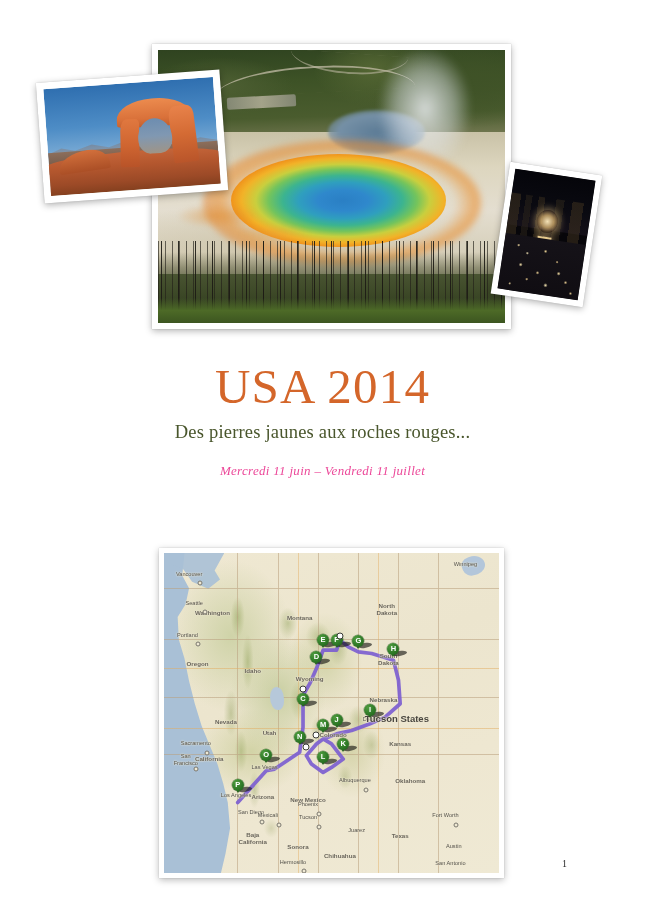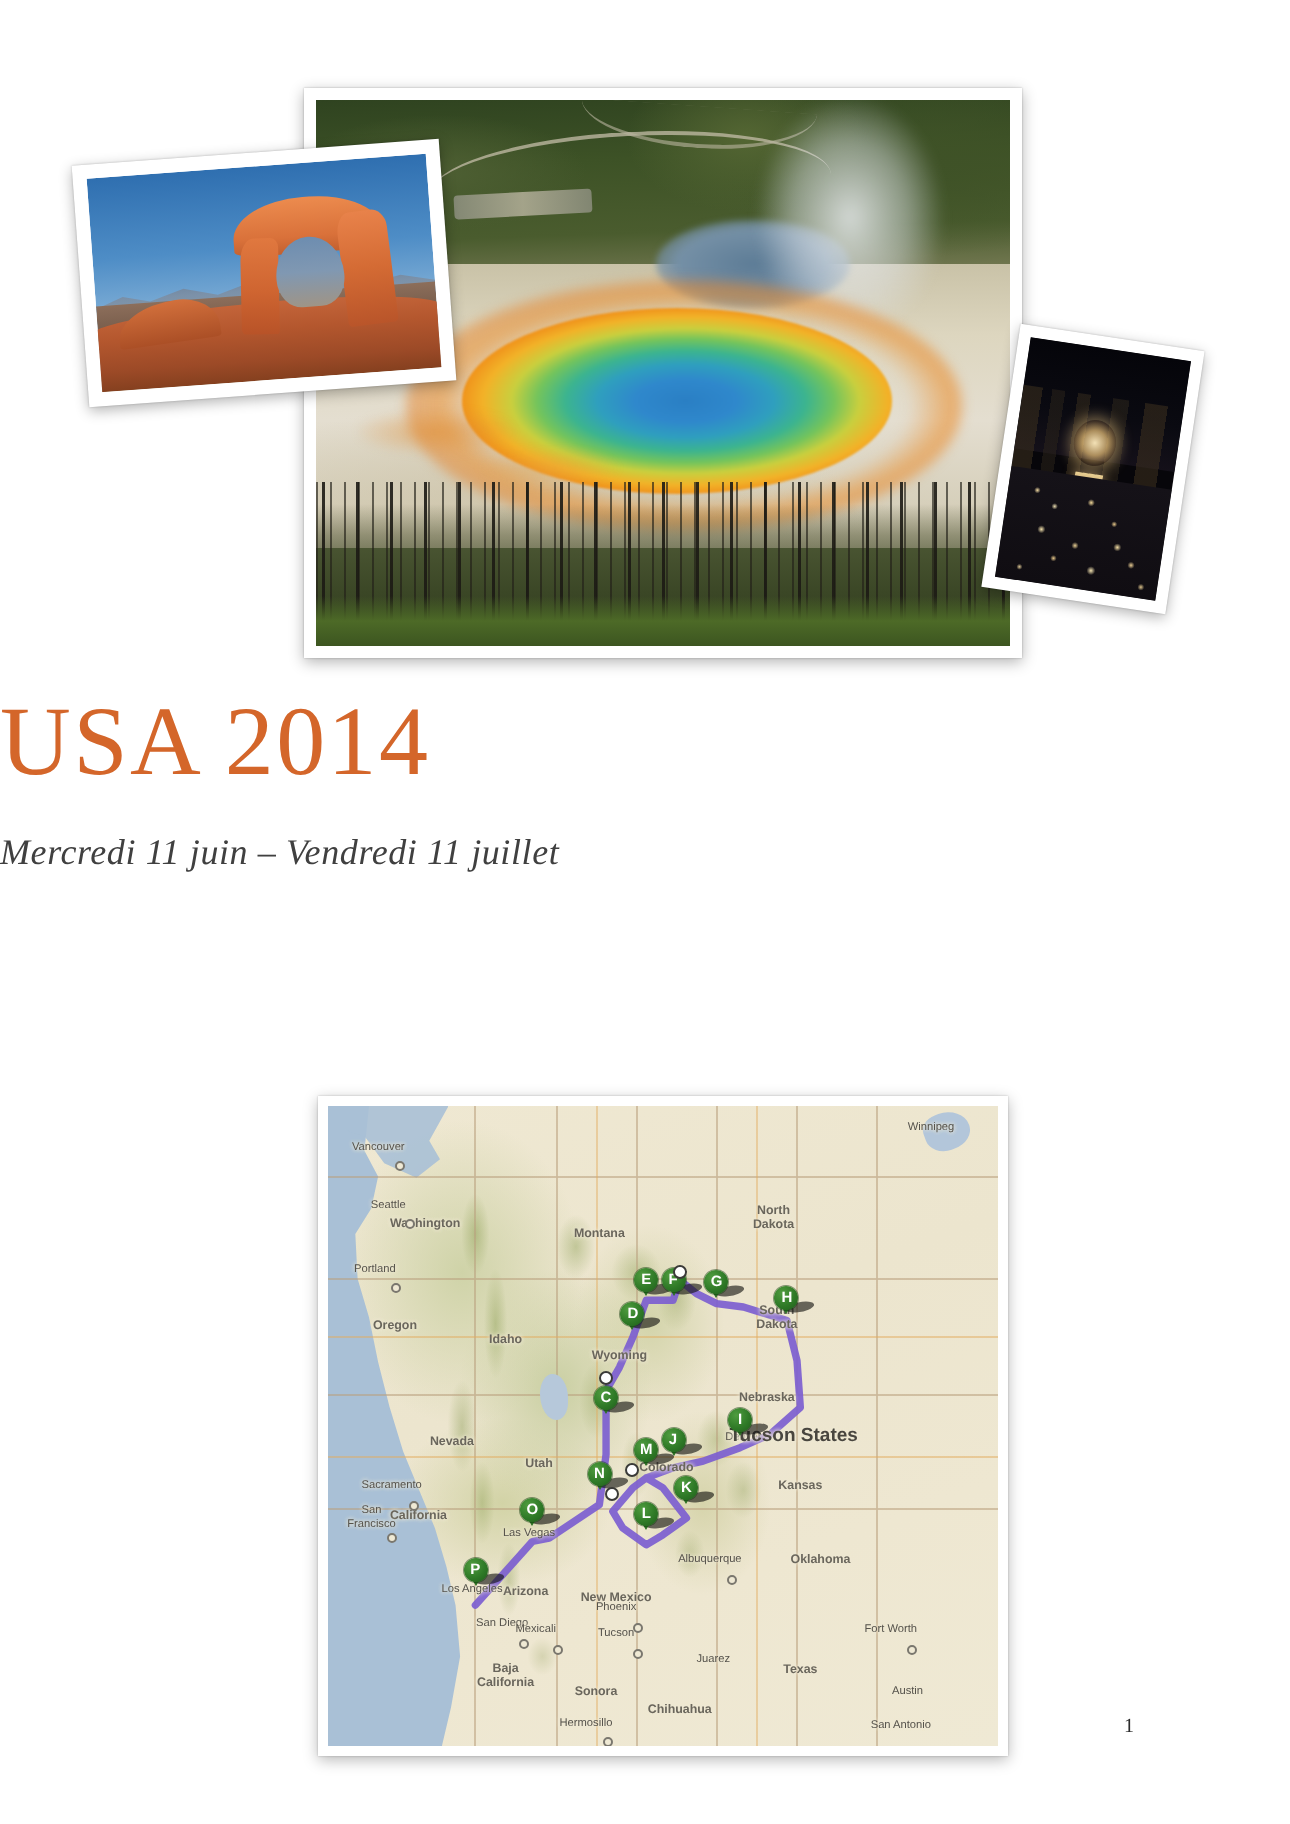--- a/index.html
+++ b/index.html
@@ -296,23 +296,23 @@
       radial-gradient(circle 2.2px at 58% 82%, rgba(255,238,185,0.95) 0%, rgba(255,238,185,0) 100%),
       radial-gradient(circle 1.8px at 82% 72%, rgba(255,224,160,0.9) 0%, rgba(255,224,160,0) 100%),
       radial-gradient(circle 1.5px at 14% 88%, rgba(255,230,170,0.85) 0%, rgba(255,230,170,0) 100%),
       radial-gradient(circle 1.7px at 90% 90%, rgba(255,226,160,0.85) 0%, rgba(255,226,160,0) 100%);
   }
 
   
   .title-block {
     position: absolute;
     left: 0;
-    top: 346px;
+    top: 362px;
     width: 645px;
-    text-align: left;
+    text-align: center;
   }
   #page-title {
     font-family: "Liberation Serif", serif;
     font-size: 49px;
     line-height: 1.02;
     color: #d4662a;
     letter-spacing: 1.2px;
     margin: 0;
     font-weight: normal;
   }
@@ -320,22 +320,22 @@
     font-family: "Liberation Serif", serif;
     font-size: 18.5px;
     color: #49562c;
     margin: 10px 0 0 0;
     font-weight: normal;
     letter-spacing: .2px;
   }
   #page-dates {
     font-family: "Liberation Serif", serif;
     font-style: italic;
-    font-size: 18px;
-    color: #404040;
+    font-size: 13px;
+    color: #ec4899;
     margin: 20px 0 0 0;
     letter-spacing: .3px;
   }
 
   
   #map-frame {
     position: absolute;
     left: 159px;
     top: 548px;
     width: 345px;
@@ -589,20 +589,21 @@
       <div class="vg-buildings"></div>
       <div class="vg-wheel"></div>
       <div class="vg-sign"></div>
       <div class="vg-road"></div>
       <div class="vg-cars"></div>
     </div>
   </div>
 
   <div class="title-block">
     <h1 id="page-title">USA 2014</h1>
+    <p id="page-subtitle">Des pierres jaunes aux roches rouges...</p>
     <p id="page-dates">Mercredi 11 juin – Vendredi 11 juillet</p>
   </div>
 
   <div id="map-frame">
     <div id="map-canvas">
       <div class="m-land"></div>
       <div class="m-ocean"></div>
       <div class="m-ocean-top"></div>
       <div class="m-terrain"></div>
       <div class="m-borders"></div>

